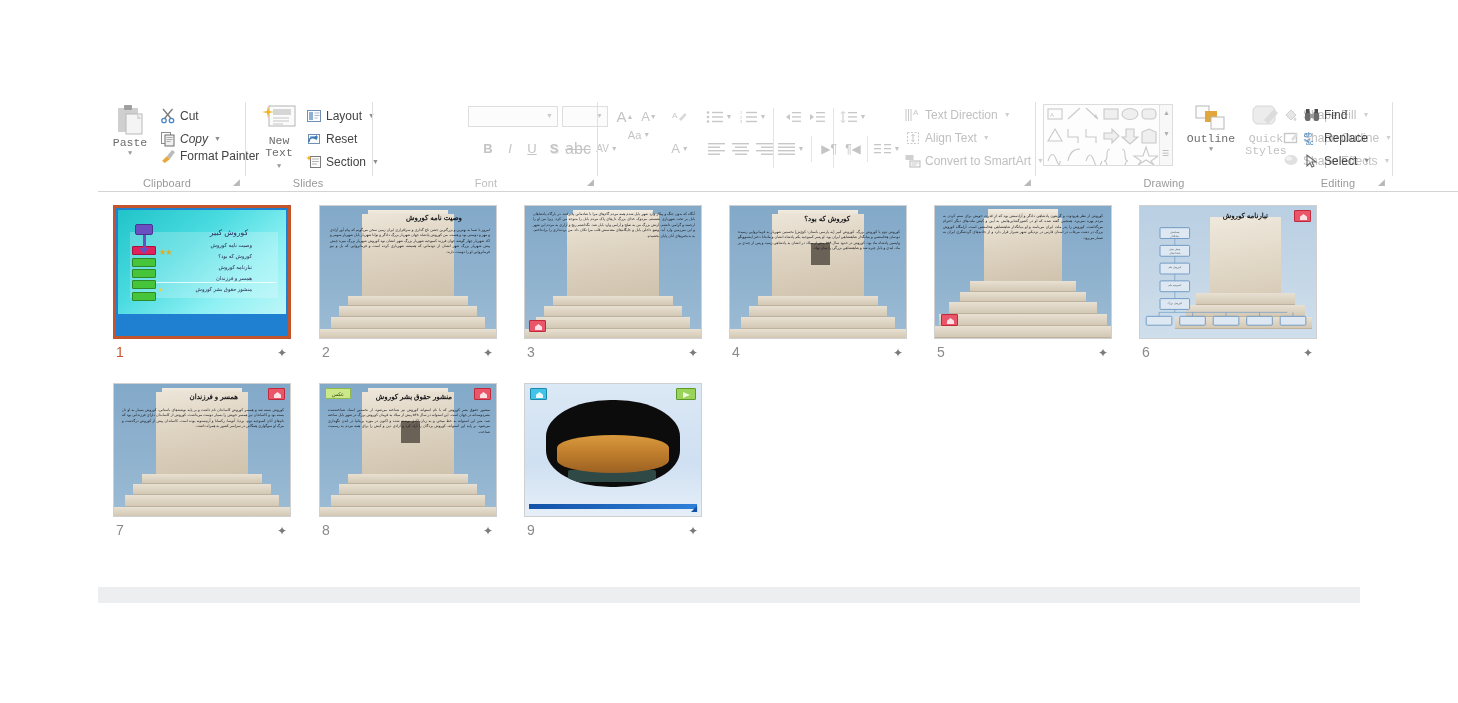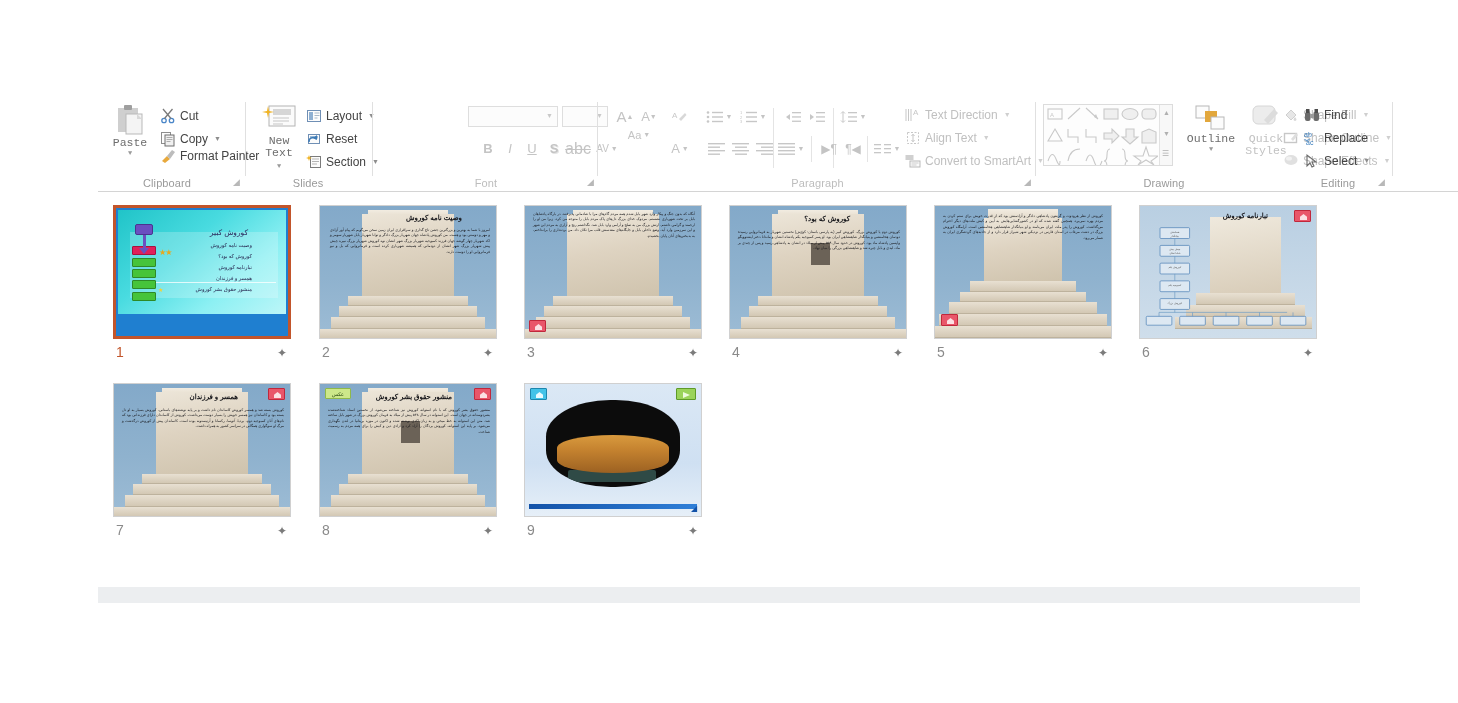--- a/index.html
+++ b/index.html
@@ -421,21 +421,21 @@
 
       <div class="rowbtn" style="left:62px; top:9px;">
         <svg class="ic" viewBox="0 0 16 16">
           <circle cx="4" cy="12.5" r="2.2" fill="none" stroke="#4a86c8" stroke-width="1.3"></circle>
           <circle cx="11.5" cy="12.5" r="2.2" fill="none" stroke="#4a86c8" stroke-width="1.3"></circle>
           <path d="M3 1 L11 10.5 M12.5 1 L4.5 10.5" stroke="#7a7a7a" stroke-width="1.3" fill="none"></path>
         </svg>
         <span>Cut</span>
       </div>
 
-      <div class="rowbtn" style="left:62px; top:32px;">
+      <div class="rowbtn" style="left:62px; top:32px;font-style:italic;">
         <svg class="ic" viewBox="0 0 16 16">
           <rect x="1.5" y="1.5" width="9" height="11" fill="#fdfdfd" stroke="#8d8d8d"></rect>
           <rect x="5" y="4" width="9" height="11" fill="#f0f0f0" stroke="#6f6f6f"></rect>
           <path d="M6.5 6.5h6M6.5 8.5h6M6.5 10.5h4" stroke="#9c9c9c" stroke-width=".8"></path>
         </svg>
         <span>Copy</span>
         <span class="cr">▼</span>
       </div>
 
       <div class="rowbtn" style="left:62px; top:49px;">
@@ -676,21 +676,20 @@
       <div class="rowbtn dim" style="left:306px; top:54px;">
         <svg class="ic" viewBox="0 0 16 16">
           <rect x="0.5" y="2" width="8" height="5" fill="#d0d0d0"></rect>
           <rect x="5" y="8" width="10" height="6" fill="#fbfbfb" stroke="#b9b9b9"></rect>
           <path d="M6.5 10h7M6.5 12h5" stroke="#c7c7c7" stroke-width=".9"></path>
         </svg>
         <span>Convert to SmartArt</span>
         <span class="cr">▼</span>
       </div>
 
-      <div class="glabel dim" style="left:0; width:437px;">Paragraph</div>
       <div class="launcher" style="left:425px;">◢</div>
       <div class="rgroup-sep" style="left:436px;"></div>
     </div>
 
     <div class="rgroup" style="left:939px; width:254px;">
       <div style="position:absolute; left:6px; top:8px; width:130px; height:62px; border:1px solid #dcdcdc; background:#fdfdfd;">
         <svg width="112" height="60" viewBox="0 0 112 60" style="position:absolute;left:2px;top:0;">
           <g fill="none" stroke="#c9c9c9" stroke-width="1.1">
             <rect x="2" y="4" width="14" height="10"></rect>
               <text x="4" y="12" font-size="6" fill="#c9c9c9" stroke="none" font-family="Liberation Sans">A</text>

